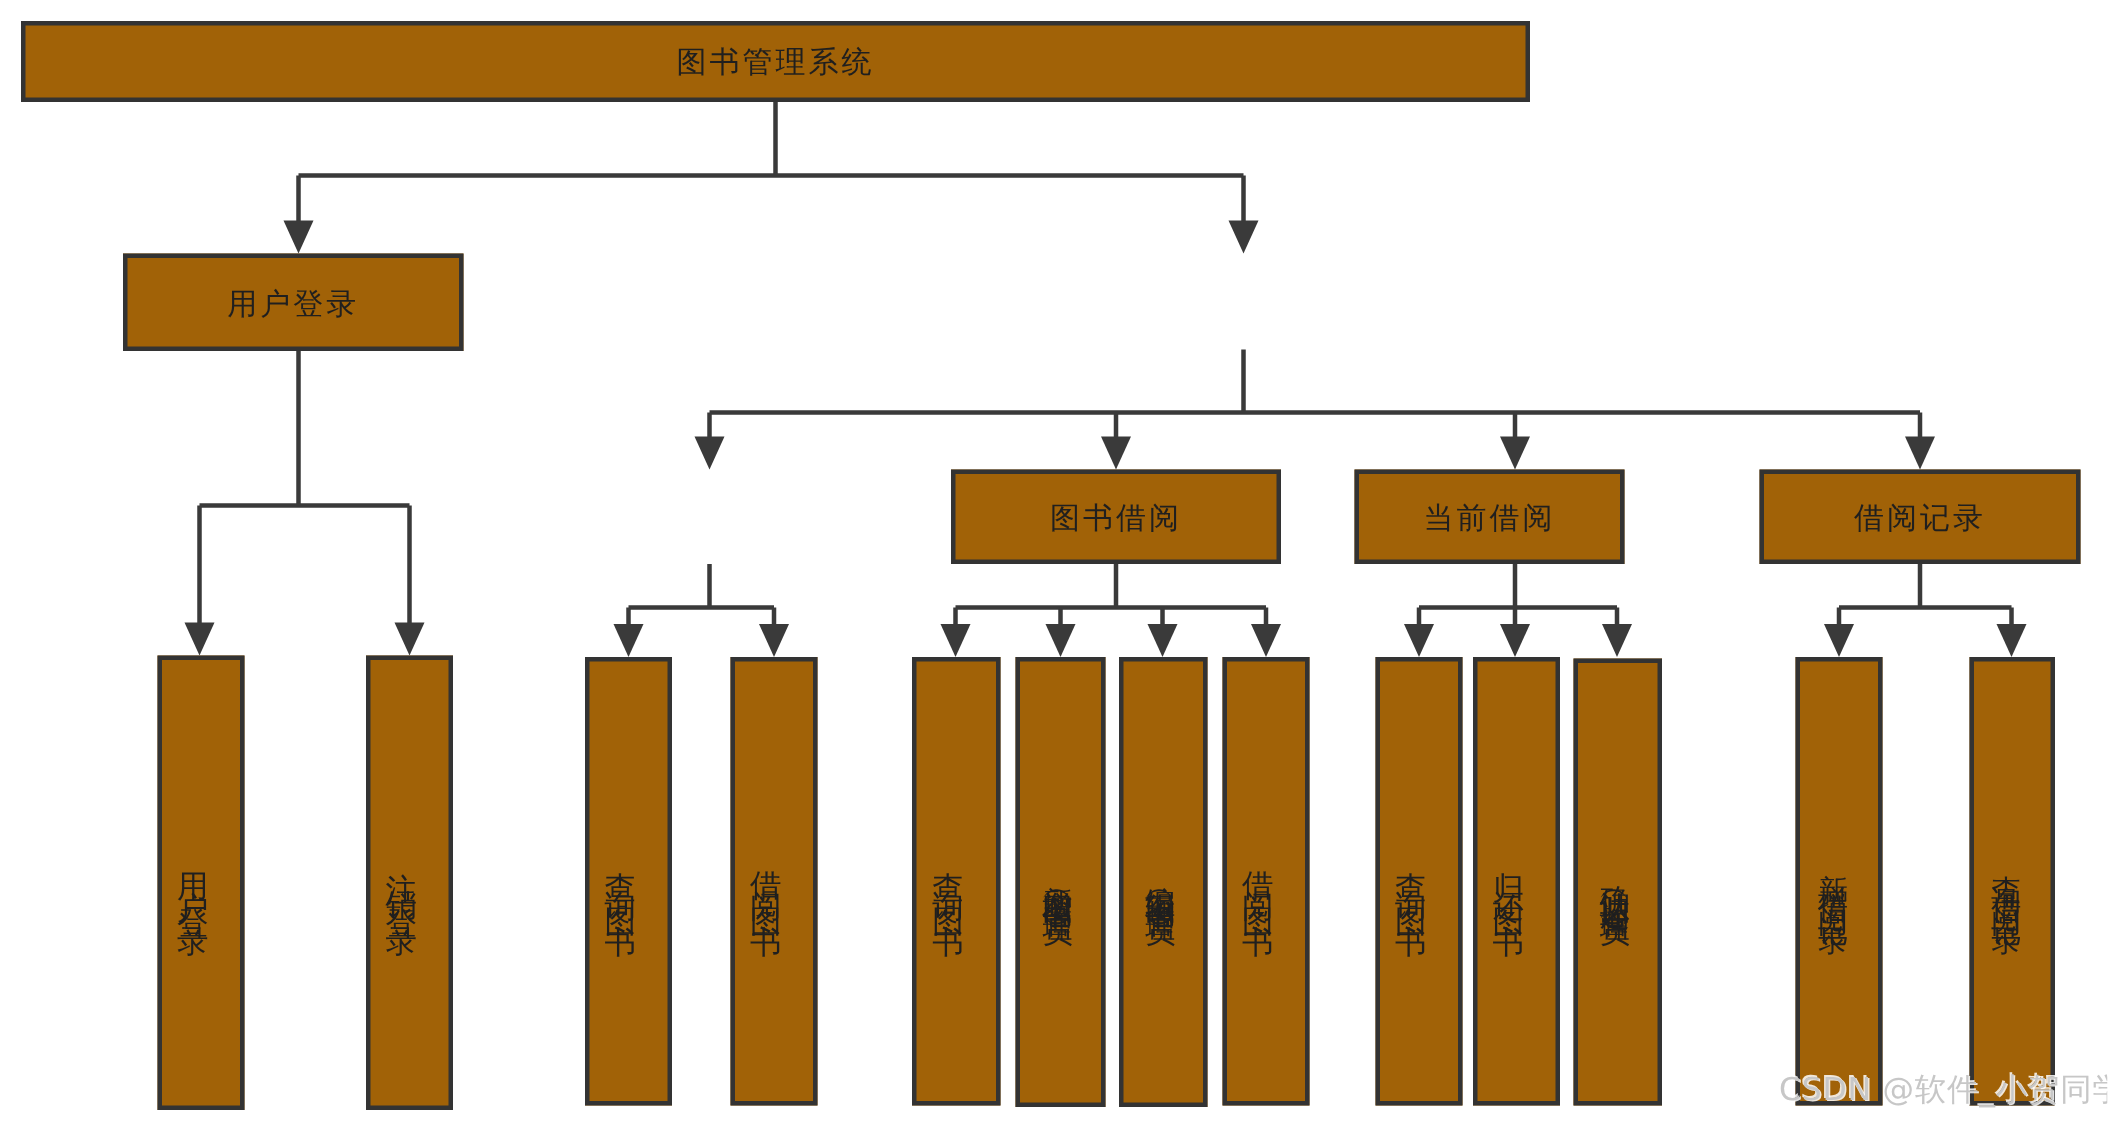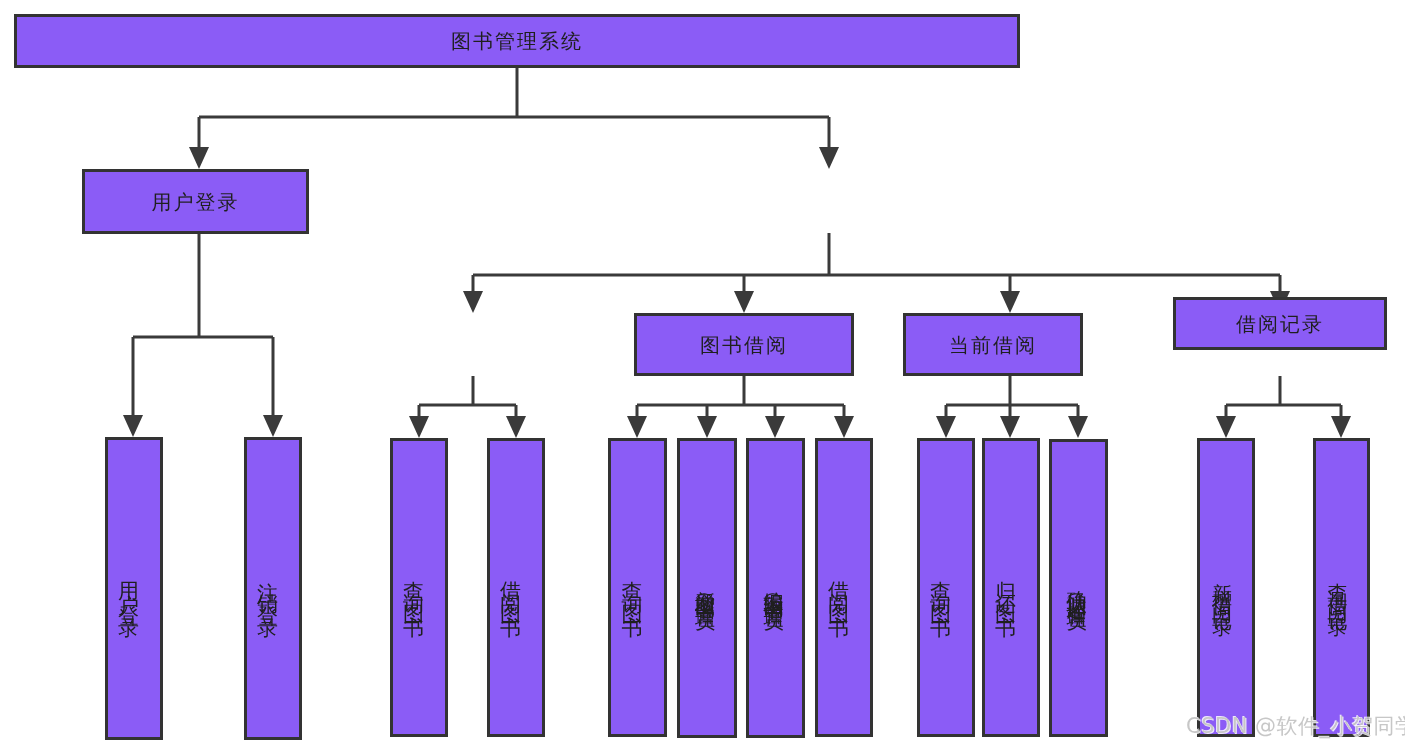--- a/index.html
+++ b/index.html
@@ -16,21 +16,21 @@
     overflow: hidden;
   }
   .wires {
     position: absolute;
     left: 0; top: 0;
     width: 1405px; height: 747px;
     z-index: 1;
   }
   .node {
     position: absolute;
-    background: #8b5cf6;
+    background: #a16207;
     border: 3px solid #333333;
     display: flex;
     align-items: center;
     justify-content: center;
     font-size: 20px;
     letter-spacing: 2px;
     color: #1f1f1f;
     z-index: 2;
     line-height: 1;
     text-align: center;
@@ -109,21 +109,21 @@
       <polygon points="1341,438 1331,416 1351,416"></polygon>
     </g>
   </svg>
 
   <div class="node" style="left:14px; top:14px; width:1006px; height:54px;">图书管理系统</div>
 
   <div class="node" style="left:82px; top:169px; width:227px; height:65px;">用户登录</div>
 
   <div class="node" style="left:634px; top:313px; width:220px; height:63px;">图书借阅</div>
   <div class="node" style="left:903px; top:313px; width:180px; height:63px;">当前借阅</div>
-  <div class="node" style="left:1173px; top:297px; width:214px; height:53px;">借阅记录</div>
+  <div class="node" style="left:1173px; top:313px; width:214px; height:63px;">借阅记录</div>
 
   <div class="node v" style="left:105px; top:437px; width:58px; height:303px;">用户登录</div>
   <div class="node v" style="left:244px; top:437px; width:58px; height:303px;">注销登录</div>
 
   <div class="node v" style="left:390px; top:438px; width:58px; height:299px;">查询图书</div>
   <div class="node v" style="left:487px; top:438px; width:58px; height:299px;">借阅图书</div>
 
   <div class="node v" style="left:608px; top:438px; width:59px; height:299px;">查询图书</div>
   <div class="node v v10" style="left:677px; top:438px; width:60px; height:300px;">新增图书（管理员）</div>
   <div class="node v v10" style="left:746px; top:438px; width:59px; height:300px;">编辑图书（管理员）</div>

